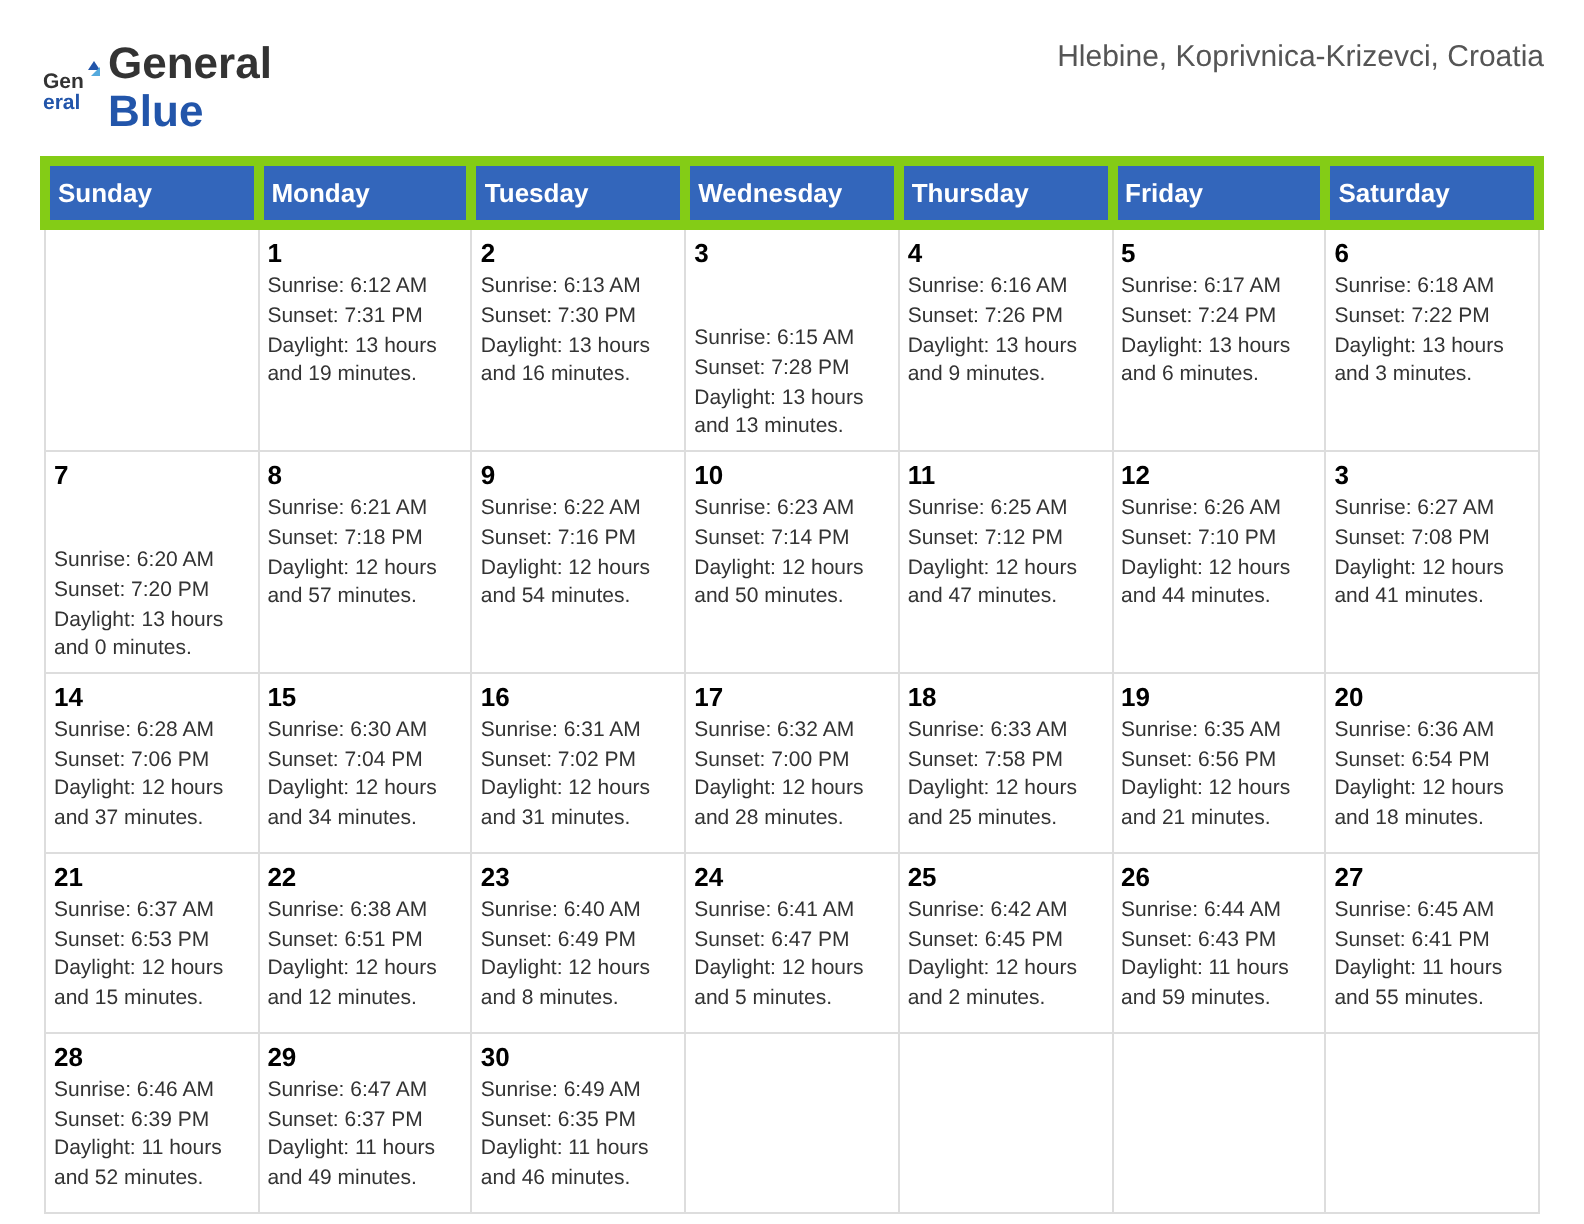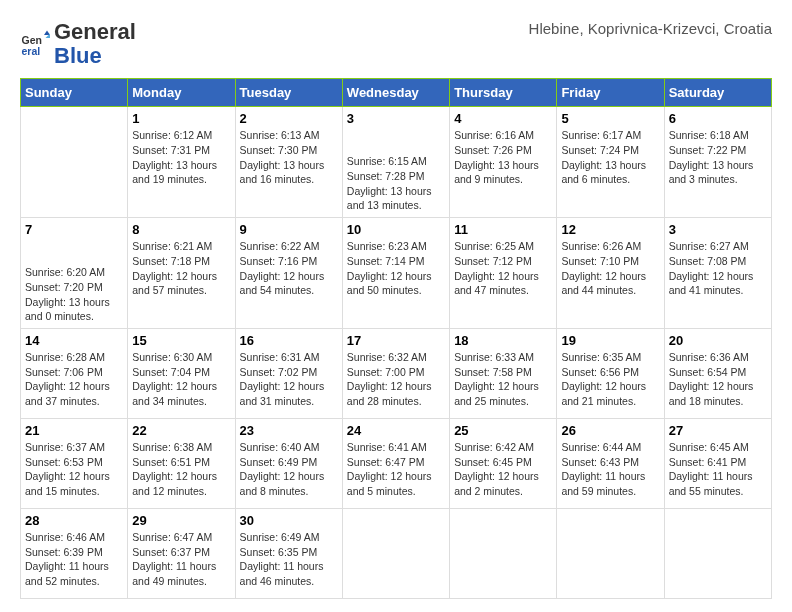--- a/index.html
+++ b/index.html
@@ -54,21 +54,21 @@
     }
     thead tr {
       background-color: #3366bb;
       color: #fff;
     }
     thead th {
       padding: 6px 4px;
       text-align: left;
       font-weight: bold;
       font-size: 13px;
-      border: 1px solid #84cc16;
+      border: 5px solid #84cc16;
     }
     tbody tr {
       border-bottom: 1px solid #ccc;
     }
     tbody td {
       vertical-align: top;
       padding: 4px;
       border: 1px solid #ddd;
       height: 90px;
       width: 14.28%;

